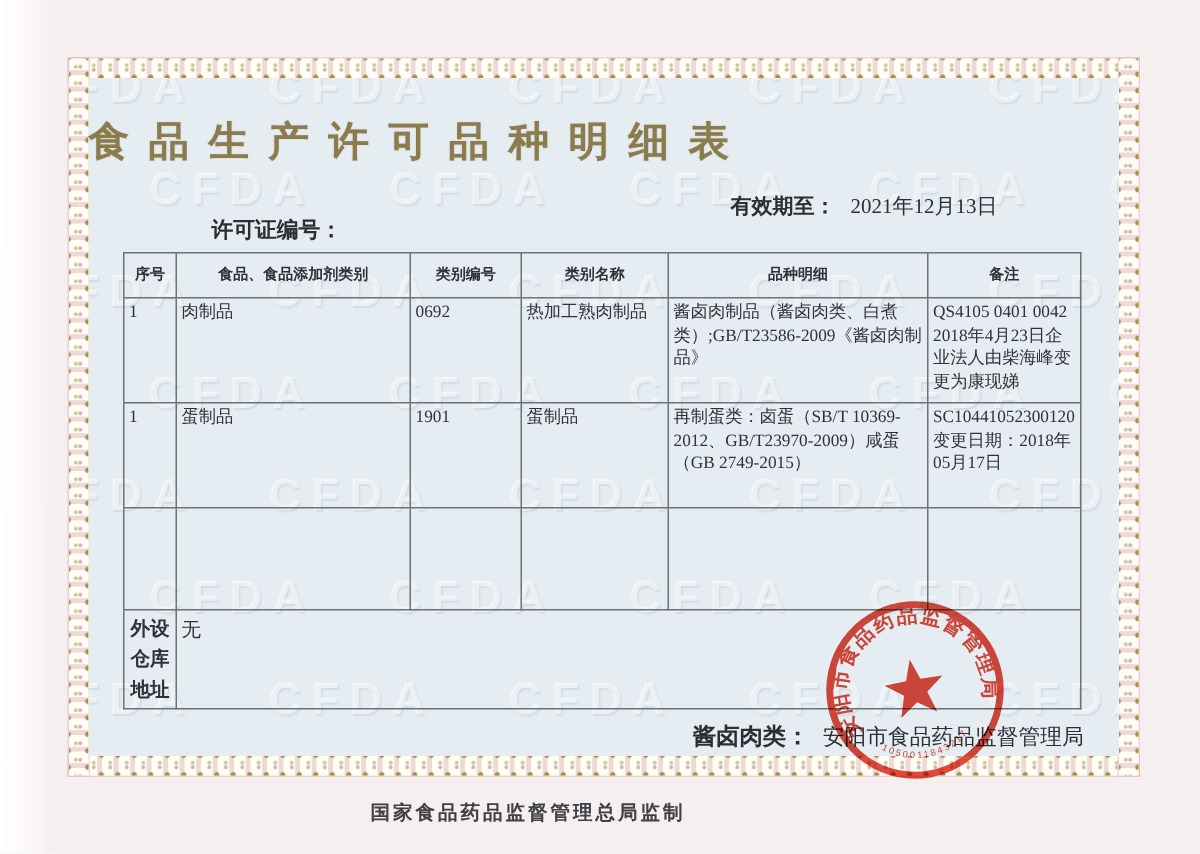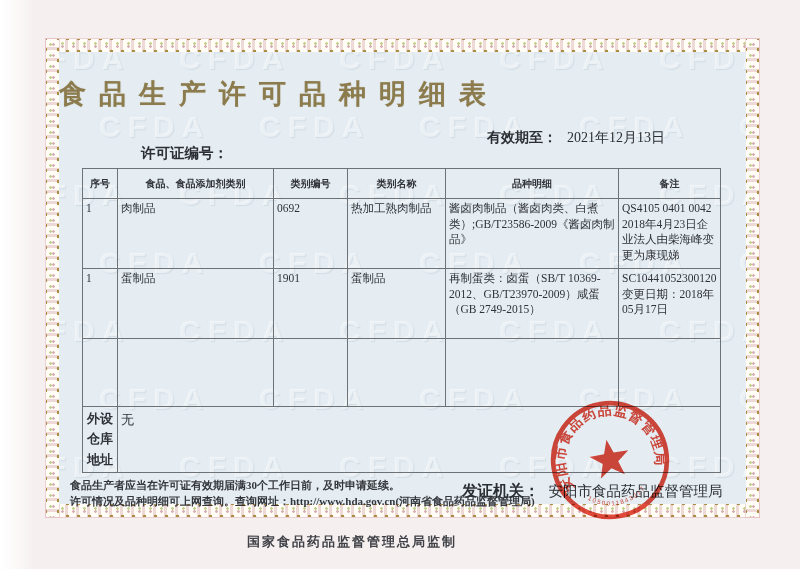--- a/index.html
+++ b/index.html
@@ -175,27 +175,23 @@
       <td></td>
       <td></td>
     </tr>
     <tr style="height:66px">
       <td class="wh-label">外设仓库地址</td>
       <td class="wh-value" colspan="5">无</td>
     </tr>
   </tbody>
     </table>
 
-  <div id="notes" class="abs">
-    <div>食品生产者应当在许可证有效期届满30个工作日前，及时申请延续。</div>
-    <div>许可情况及品种明细可上网查询。查询网址：http://www.hda.gov.cn(河南省食品药品监督管理局)</div>
-  </div>
 
   <div id="issuer-line" class="abs">
-    <span class="lbl">发证机关：</span><span class="val">安阳市食品药品监督管理局</span>
+    <span class="lbl">酱卤肉类：</span><span class="val">安阳市食品药品监督管理局</span>
   </div>
 
   <div id="brand" class="abs">国家食品药品监督管理总局监制</div>
 
   <svg id="stamp" viewBox="0 0 120 120">
     <circle cx="60" cy="60" r="55" fill="none" stroke="#df3a2b" stroke-width="4.5"></circle>
     <polygon fill="#df3a2b" points="60,40 64.7,53.5 79,53.8 67.6,62.5 71.8,76.2 60,68 48.2,76.2 52.4,62.5 41,53.8 55.3,53.5"></polygon>
     <defs>
       <path id="arcTop" d="M 21.9 82 A 44 44 0 1 1 98.1 82" fill="none"></path>
       <path id="arcBottom" d="M 26.3 88.3 A 44 44 0 0 0 93.7 88.3" fill="none"></path>

